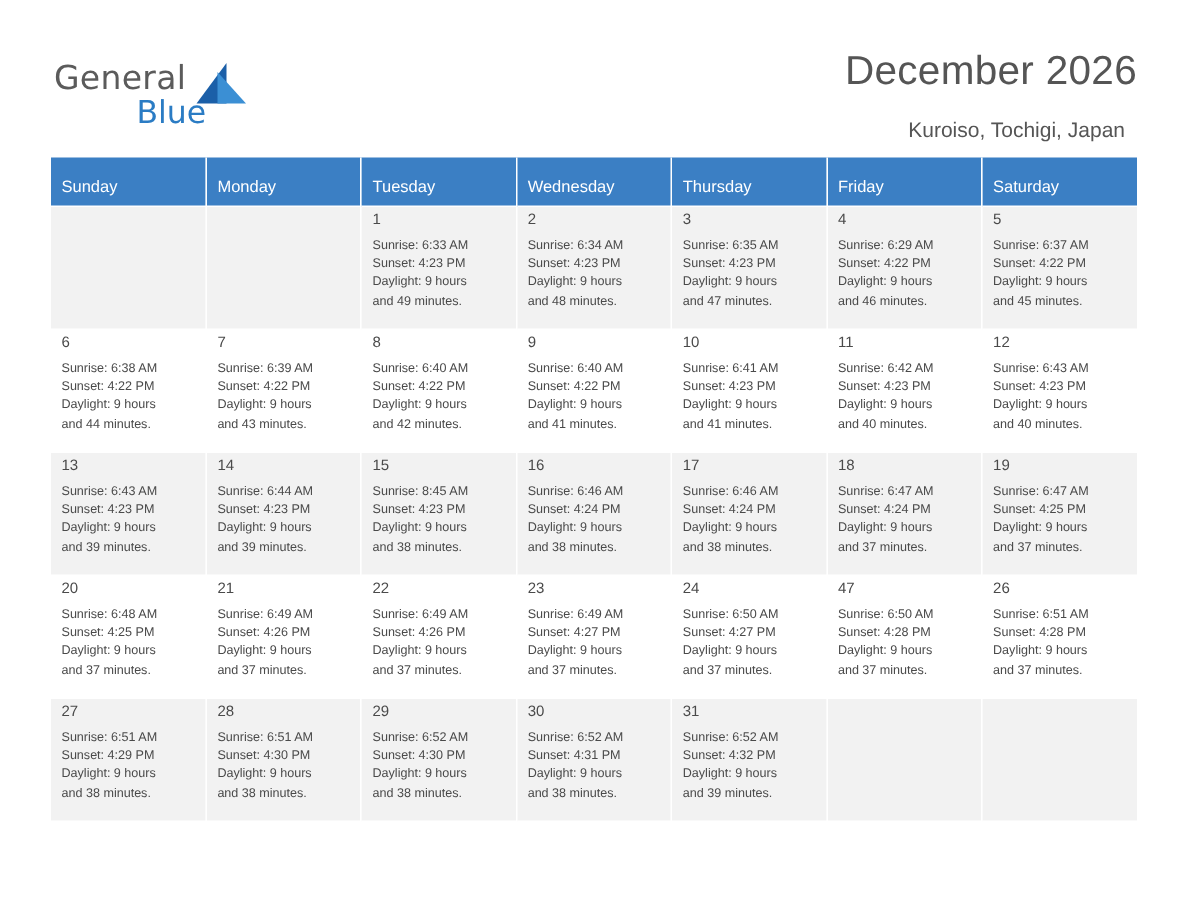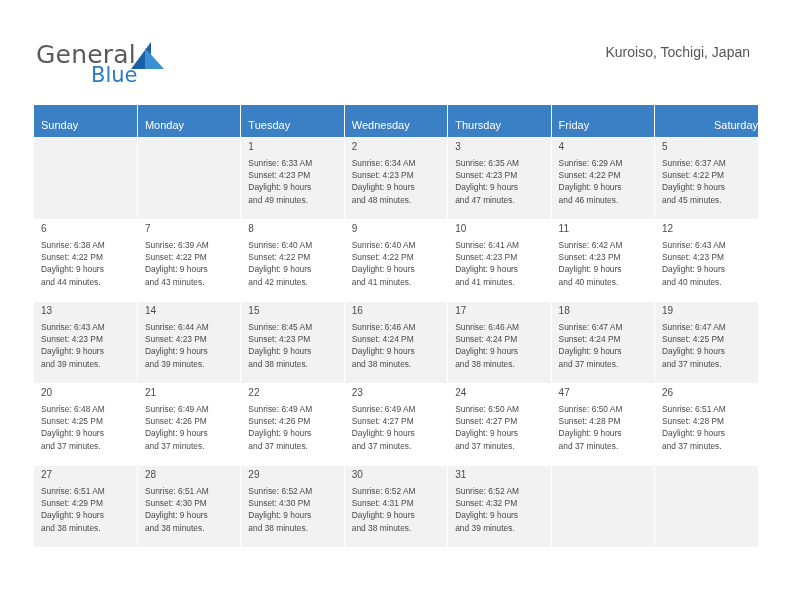--- a/index.html
+++ b/index.html
@@ -32,21 +32,21 @@
     position: absolute;
     left: 0;
     top: 0;
     width: 230px;
     height: 58px;
   }
   .logo-general {
     position: absolute;
     left: 2px;
     top: 10px;
-    font-size: 25px;
+    font-size: 22px;
     color: #5b5b5b;
     letter-spacing: 0.2px;
     font-family: "DejaVu Sans", sans-serif;
   }
   .logo-blue {
     position: absolute;
     left: 57px;
     top: 33px;
     font-size: 21px;
     color: #2b7cc4;
@@ -112,21 +112,21 @@
     color: #ffffff;
     font-size: 11px;
     font-weight: normal;
     text-align: left;
     padding: 14px 0 6px 7px;
     height: 12px;
     border: 1px solid #ffffff;
     border-left: none;
     border-top: none;
   }
-  .calendar th:last-child { border-right: none; text-align: right; }
+  .calendar th:last-child { border-right: none; }
   .calendar td {
     vertical-align: top;
     height: 78px;
     padding: 3px 0 0 7px;
     font-size: 8.5px;
     border-bottom: 1px solid #ffffff;
     border-right: 1px solid #ffffff;
     background: #ffffff;
   }
   .calendar td:last-child { border-right: none; }
@@ -157,20 +157,21 @@
     <div class="logo">
       <span class="logo-general">General</span>
       <span class="logo-mark">
         <span class="tri-dark"></span>
         <span class="tri-light"></span>
       </span>
       <span class="logo-blue">Blue</span>
     </div>
 
     <div class="title-block">
+      <h1 class="cal-title">December 2026</h1>
       <p class="cal-subtitle">Kuroiso, Tochigi, Japan</p>
     </div>
 
   </div>
 
   <table class="calendar">
     <thead>
       <tr>
         <th>Sunday</th>
         <th>Monday</th>

